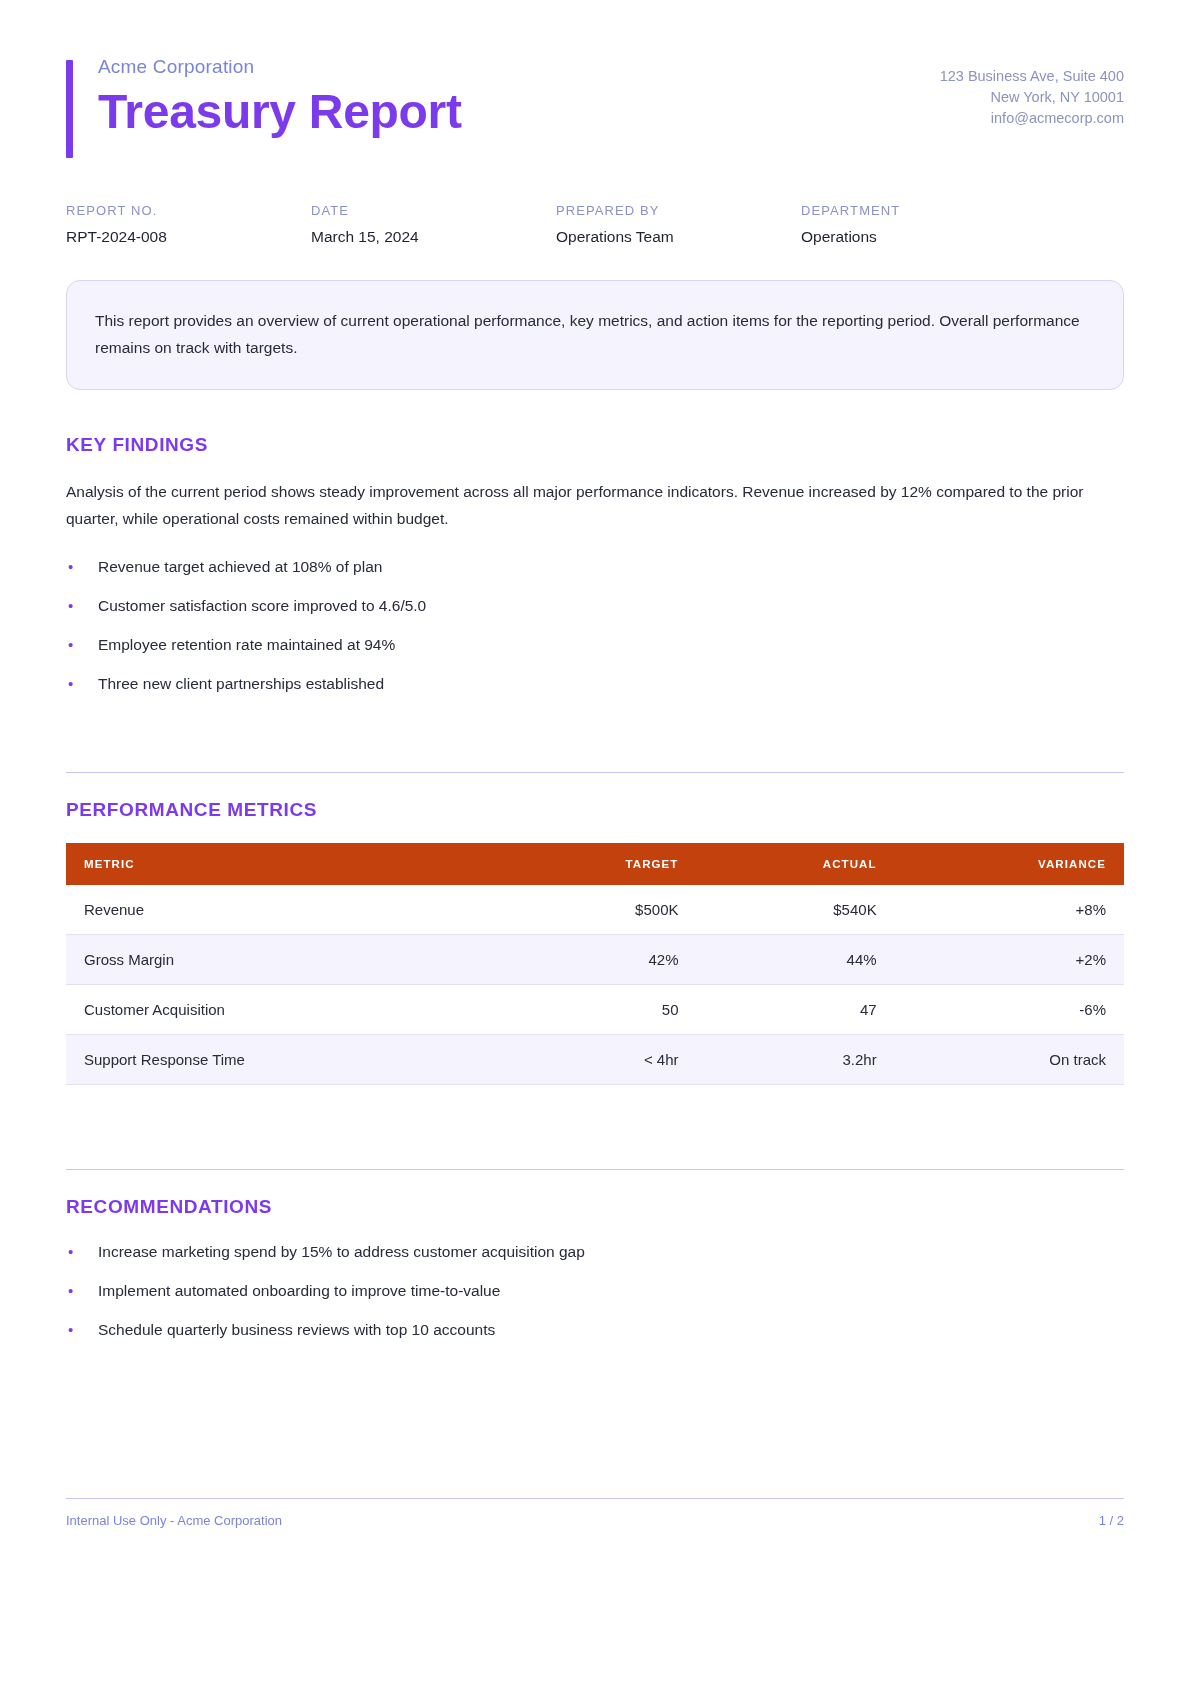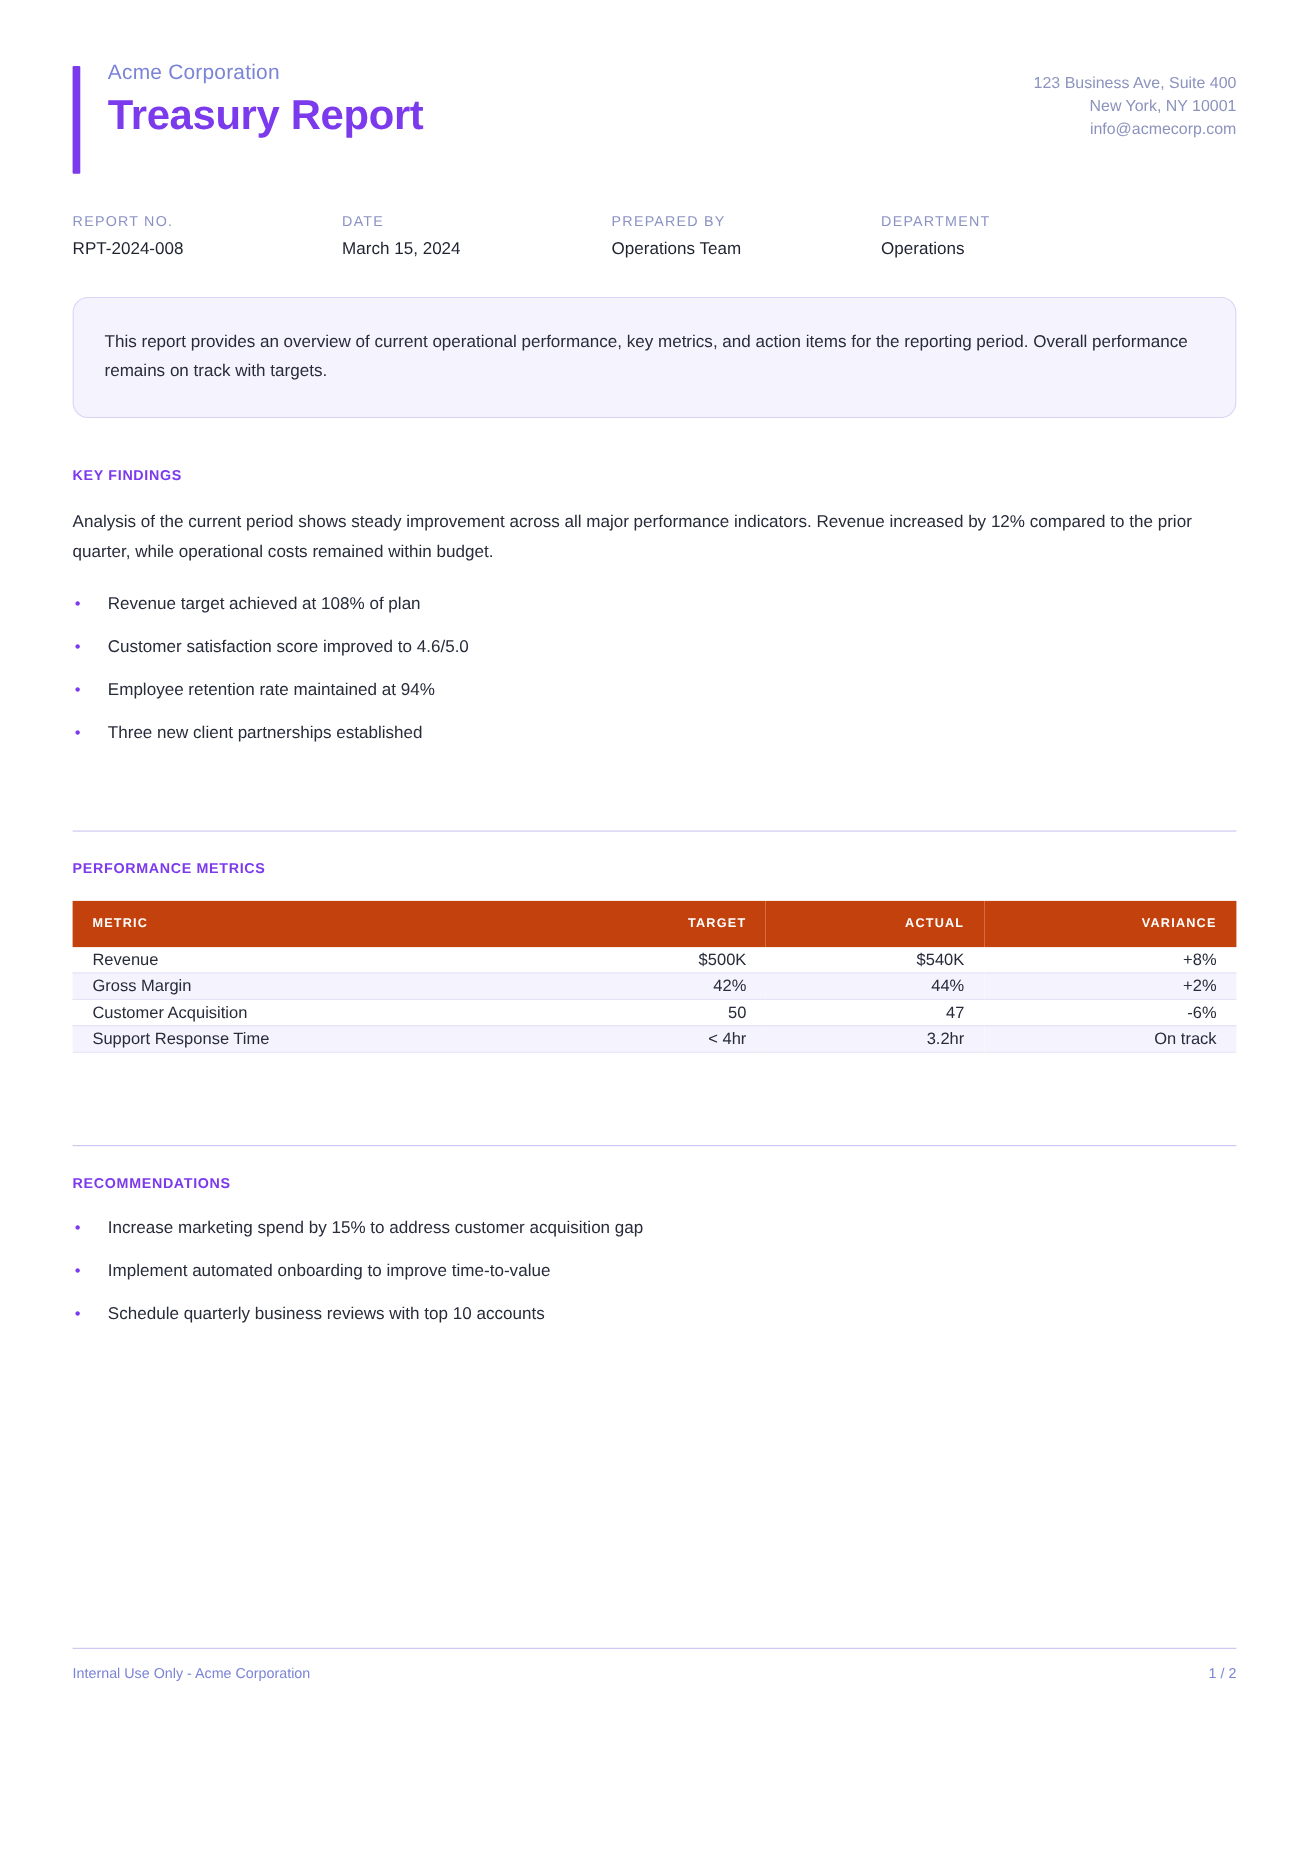--- a/index.html
+++ b/index.html
@@ -43,21 +43,21 @@
     border-radius: 1px;
   }
   .company-name {
     font-size: 19px;
     color: #7b84d6;
     letter-spacing: 0.2px;
     margin: 0 0 6px 0;
     font-weight: 400;
   }
   .doc-title {
-    font-size: 38px;
+    font-size: 48px;
     font-weight: bold;
     color: #7c3aed;
     margin: 0;
     letter-spacing: -0.3px;
   }
   .header-right {
     text-align: right;
     font-size: 14.5px;
     line-height: 1.45;
     color: #8c93bd;
@@ -102,21 +102,21 @@
   
   .section {
     margin-top: 44px;
   }
   .section-rule {
     border: none;
     border-top: 1px solid #c9c4ef;
     margin: 0 0 26px 0;
   }
   .section-title {
-    font-size: 13px;
+    font-size: 19px;
     font-weight: bold;
     color: #7c3aed;
     letter-spacing: 0.6px;
     margin: 0 0 22px 0;
   }
   .body-text {
     font-size: 15.5px;
     line-height: 1.75;
     color: #272b3a;
     margin: 4px 0 22px 0;
@@ -157,21 +157,21 @@
     padding: 15px 18px;
     font-weight: bold;
     text-align: right;
   }
   table.metrics thead th:first-child {
     text-align: left;
   }
   table.metrics tbody td {
     font-size: 15px;
     color: #272b3a;
-    padding: 3px 18px;
+    padding: 16px 18px;
     text-align: right;
     border-bottom: 1px solid #e3e0f5;
   }
   table.metrics tbody td:first-child {
     text-align: left;
   }
   table.metrics tbody tr:nth-child(even) td {
     background: #f5f3fe;
   }
 

